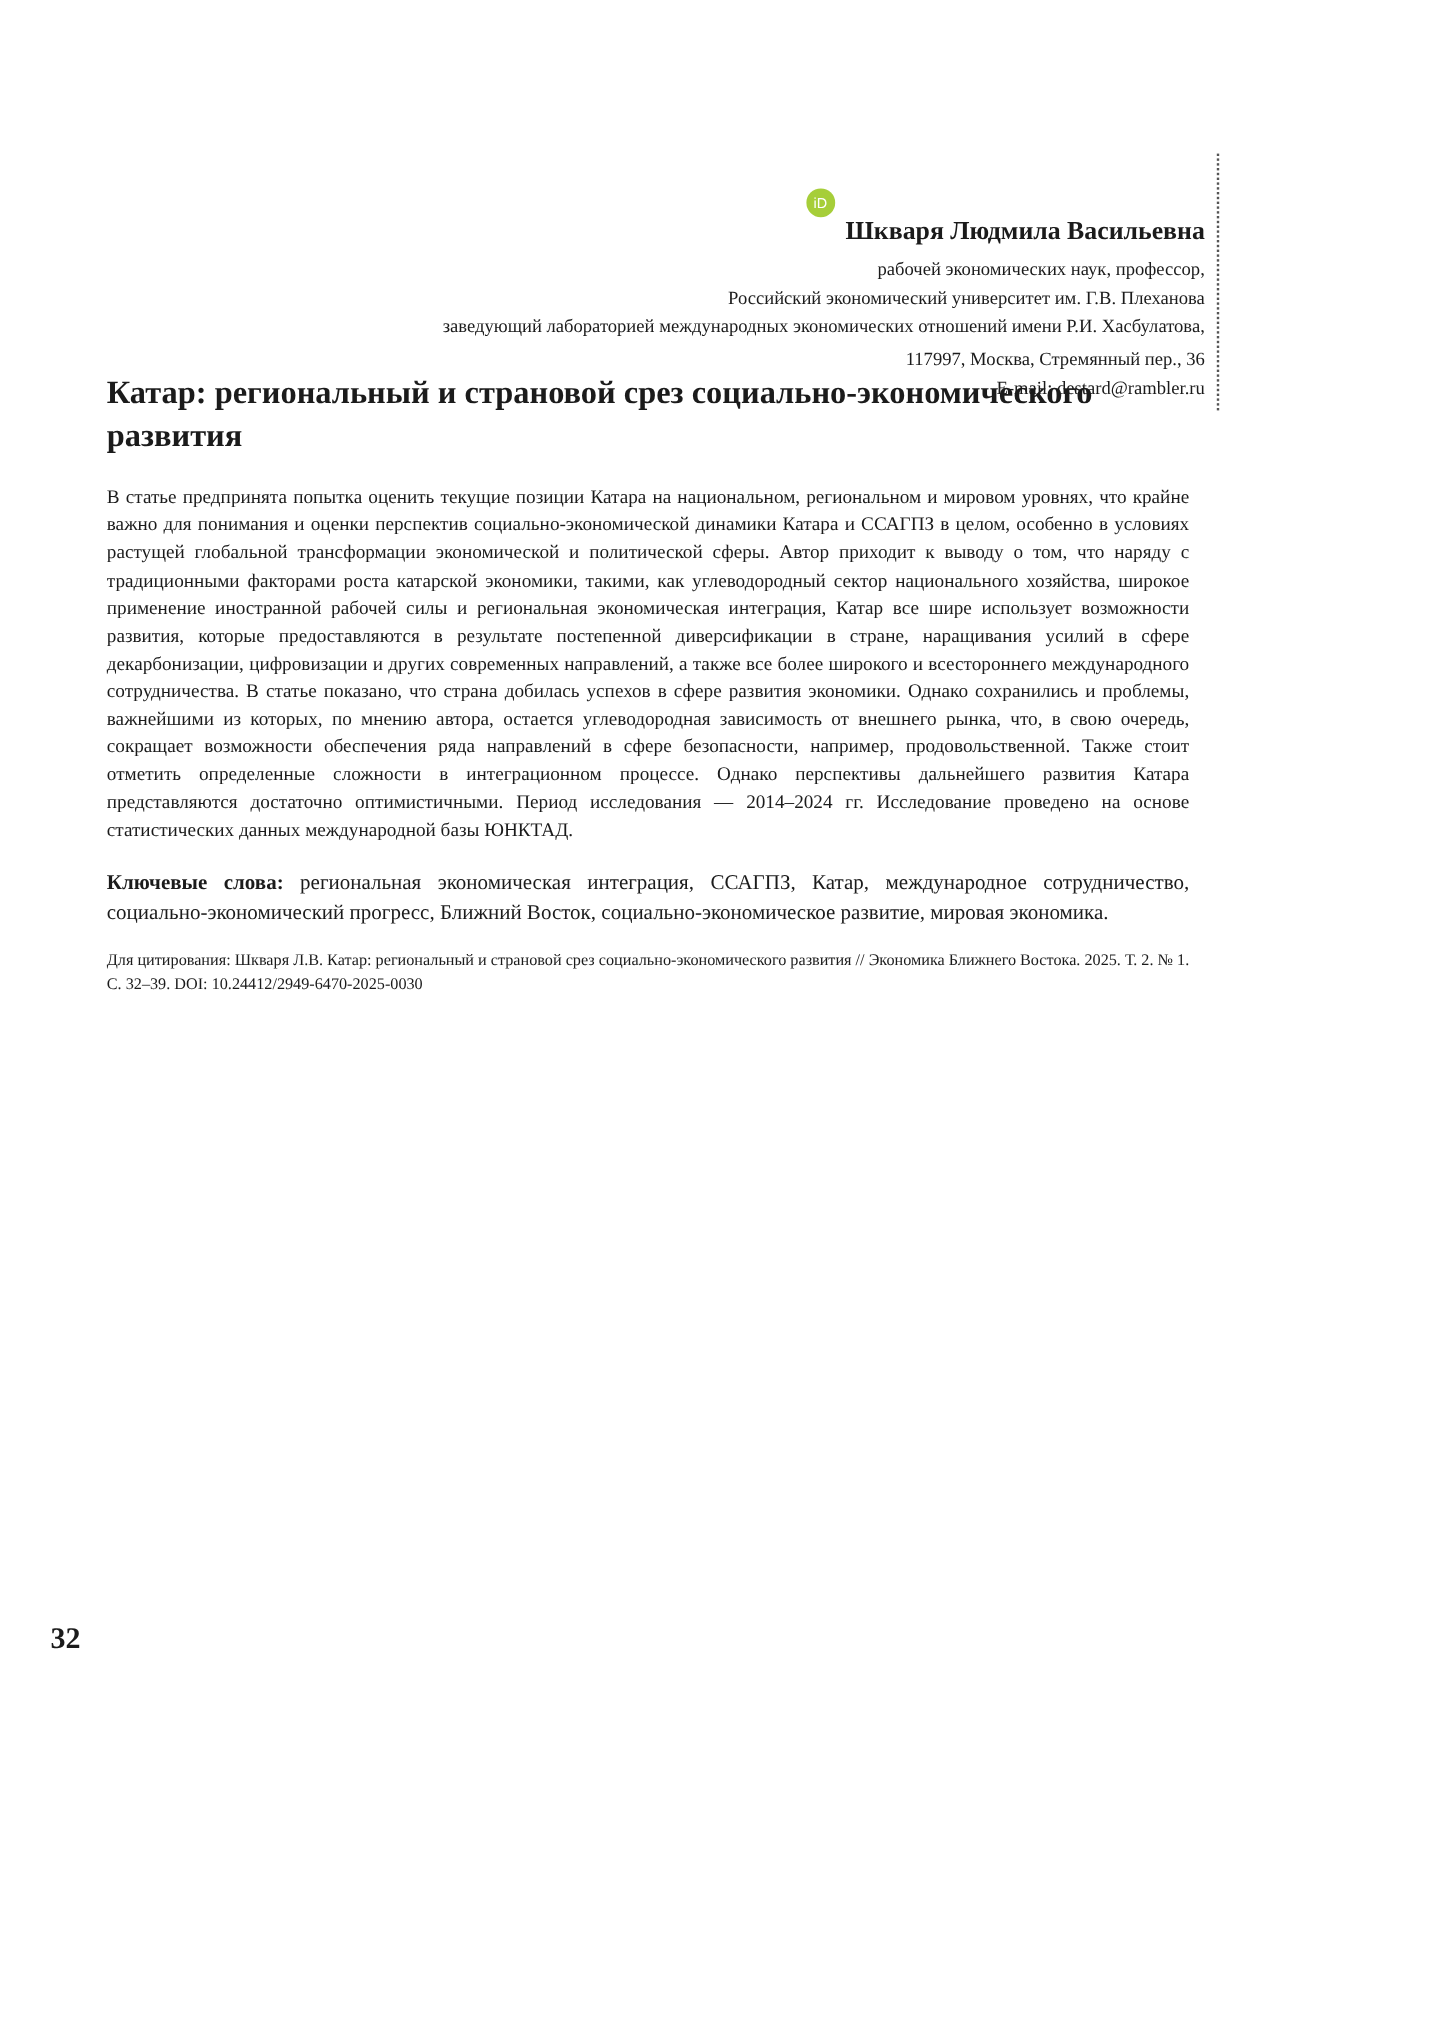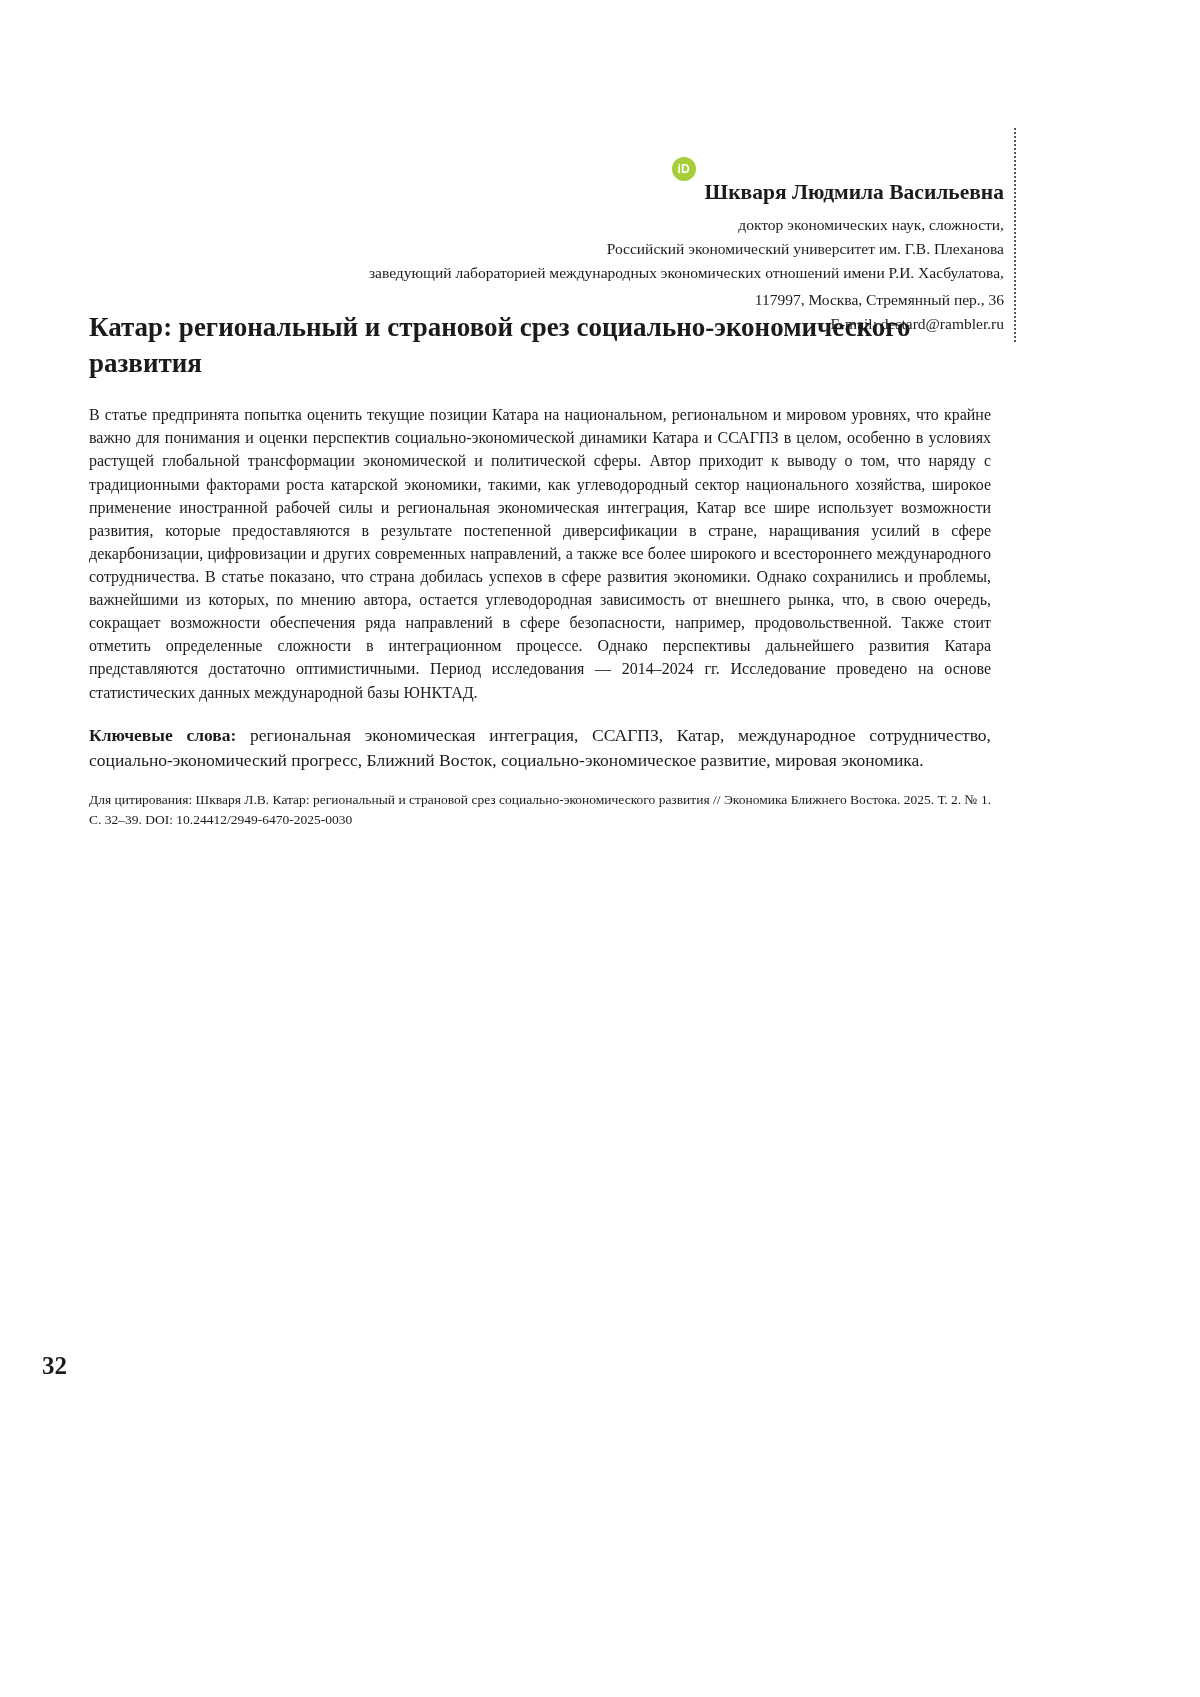--- a/index.html
+++ b/index.html
@@ -35,21 +35,21 @@
     display: inline-flex;
     align-items: center;
     justify-content: center;
     width: 24px;
     height: 24px;
     border-radius: 50%;
     background: #a6ce39;
     color: #ffffff;
     font-family: "Liberation Sans", sans-serif;
     font-size: 12px;
-    font-weight: bold;
+    font-weight: normal;
     flex: 0 0 auto;
   }
   .author-name {
     font-size: 21.5px;
     font-weight: bold;
     white-space: nowrap;
     margin-top: 48px;
   }
   .author-line {
     font-size: 15.5px;
@@ -106,21 +106,21 @@
 </head>
 <body>
 
 <div class="page">
 
   <div class="author-block">
     <div class="author-name-row">
       <span class="orcid-icon">iD</span>
       <span class="author-name">Шкваря Людмила Васильевна</span>
     </div>
-    <div class="author-line">доктор экономических наук, сложности,</div>
+    <div class="author-line">рабочей экономических наук, профессор,</div>
     <div class="author-line">Российский экономический университет им. Г.В. Плеханова</div>
     <div class="author-line">заведующий лабораторией международных экономических отношений имени Р.И. Хасбулатова,</div>
     <div class="author-line author-address-first">117997, Москва, Стремянный пер., 36</div>
     <div class="author-line">E-mail: destard@rambler.ru</div>
   </div>
 
   <div class="main-col">
     <h1 class="article-title">Катар: региональный и страновой срез социально-экономического развития</h1>
 
     <p class="abstract">В статье предпринята попытка оценить текущие позиции Катара на национальном, региональном и мировом уровнях, что крайне важно для понимания и оценки перспектив социально-экономической динамики Катара и ССАГПЗ в целом, особенно в условиях растущей глобальной трансформации экономической и политической сферы. Автор приходит к выводу о том, что наряду с традиционными факторами роста катарской экономики, такими, как углеводородный сектор национального хозяйства, широкое применение иностранной рабочей силы и региональная экономическая интеграция, Катар все шире использует возможности развития, которые предоставляются в результате постепенной диверсификации в стране, наращивания усилий в сфере декарбонизации, цифровизации и других современных направлений, а также все более широкого и всестороннего международного сотрудничества. В статье показано, что страна добилась успехов в сфере развития экономики. Однако сохранились и проблемы, важнейшими из которых, по мнению автора, остается углеводородная зависимость от внешнего рынка, что, в свою очередь, сокращает возможности обеспечения ряда направлений в сфере безопасности, например, продовольственной. Также стоит отметить определенные сложности в интеграционном процессе. Однако перспективы дальнейшего развития Катара представляются достаточно оптимистичными. Период исследования — 2014–2024 гг. Исследование проведено на основе статистических данных международной базы ЮНКТАД.</p>

